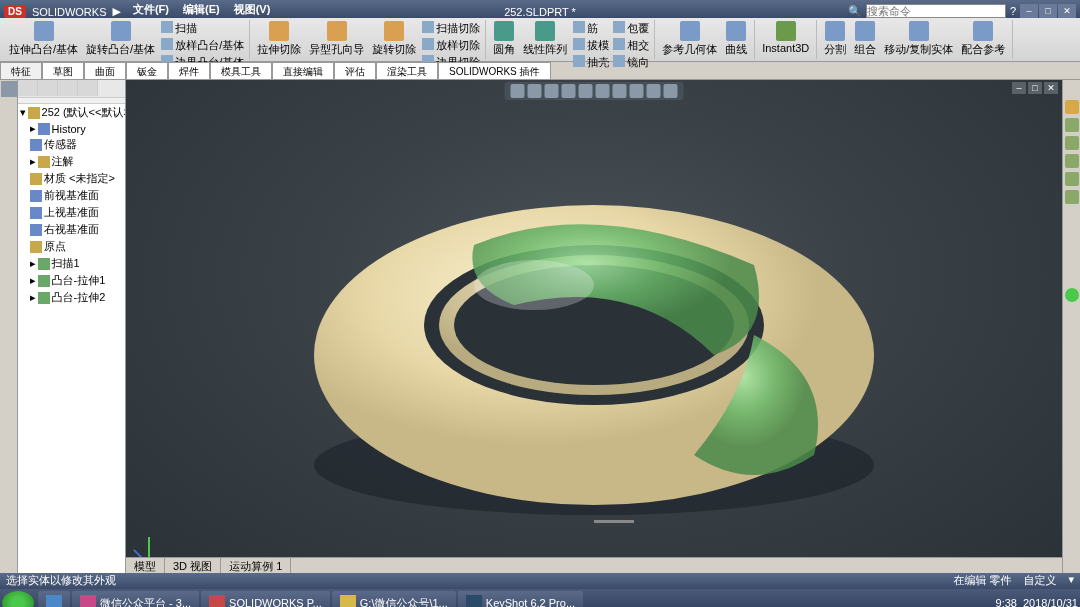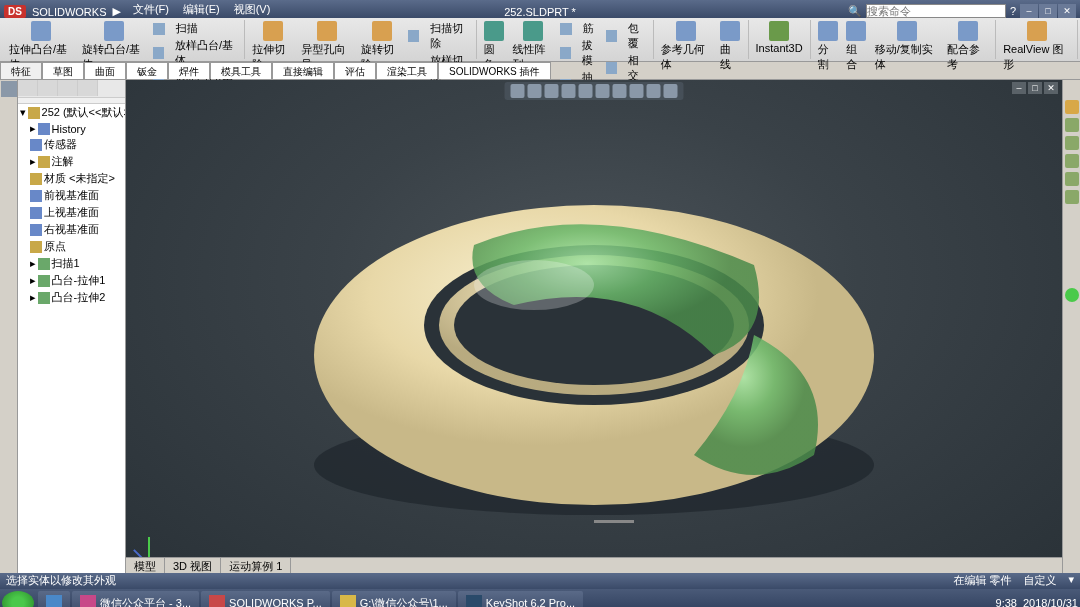--- a/index.html
+++ b/index.html
@@ -1,34 +1,34 @@
 <!DOCTYPE html>
 <html><head>
 <meta charset="utf-8">
 <style>
 *{margin:0;padding:0;box-sizing:border-box;font-family:"Microsoft YaHei",Arial,sans-serif;font-size:11px;}
 body{width:1080px;height:607px;background:#d4d0c8;overflow:hidden;position:relative;}
 .titlebar{height:18px;background:linear-gradient(#5a6b8a,#3a4a68);display:flex;align-items:flex-end;color:#fff;padding:0 4px;}
 .sw-logo{background:#c8322d;color:#fff;font-weight:bold;padding:1px 4px;border-radius:2px;margin-right:6px;font-size:10px;}
 .titlebar-menus{display:flex;gap:2px;}
-.titlebar-menus span{padding:1px 6px;}
+.titlebar-menus span{padding:1px 6px;font-weight:bold;}
 .title-doc{position:absolute;left:50%;transform:translateX(-50%);color:#fff;}
 .title-right{margin-left:auto;display:flex;align-items:center;gap:4px;}
 .search-box{width:140px;height:14px;background:#fff;border:1px solid #888;}
 .win-btns{display:flex;gap:1px;}
 .win-btn{width:18px;height:14px;background:#6a7a98;display:flex;align-items:center;justify-content:center;color:#fff;font-size:9px;}
 .ribbon{height:44px;background:linear-gradient(#e8e8e8,#d4d4d4);border-bottom:1px solid #999;display:flex;padding:2px;}
 .ribbon-group{display:flex;flex-direction:column;align-items:center;padding:0 3px;border-right:1px solid #bbb;}
 .ribbon-btn{display:flex;flex-direction:column;align-items:center;padding:1px 4px;font-size:9px;cursor:pointer;}
 .ribbon-icon{width:20px;height:20px;background:#7a9ac8;border-radius:2px;margin-bottom:1px;}
 .ribbon-icon.orange{background:#d8a050;}
 .ribbon-icon.green{background:#6a9a4a;}
 .ribbon-icon.teal{background:#4a9a8a;}
 .ribbon-small{display:flex;flex-direction:column;font-size:9px;}
-.ribbon-small-item{padding:1px 2px;display:flex;align-items:center;gap:11px;}
+.ribbon-small-item{padding:1px 2px;display:flex;gap:2px;}
 .small-icon{width:12px;height:12px;background:#8aa8c8;}
 .tabs{height:18px;background:#d4d0c8;display:flex;border-bottom:1px solid #999;}
 .tab{padding:2px 10px;background:#ffffff;border:1px solid #999;border-bottom:none;font-size:10px;cursor:pointer;}
 .tab.active{background:#f0f0f0;}
 .main{display:flex;height:493px;}
 .sidebar-left{width:18px;background:#d4d0c8;border-right:1px solid #999;display:flex;flex-direction:column;}
 .sidebar-icon{width:16px;height:16px;margin:1px;background:#8a98a8;}
 .tree-panel{width:108px;background:#fff;border-right:1px solid #999;overflow:auto;}
 .tree-header{height:18px;background:#e8e8e8;border-bottom:1px solid #ccc;display:flex;}
 .tree-tab{width:20px;height:16px;background:#d8d8d8;border-right:1px solid #ccc;}
@@ -215,26 +215,20 @@
       <div class="ribbon-btn">
           <div class="ribbon-icon"></div>
           <span>移动/复制实体</span>
         </div>
       <div class="ribbon-btn">
           <div class="ribbon-icon"></div>
           <span>配合参考</span>
         </div>
     </div>
   </div>
-  <div class="ribbon-group">
-    <div class="ribbon-btn">
-        <div class="ribbon-icon orange"></div>
-        <span>RealView 图形</span>
-      </div>
-  </div>
 </div>
 
 <div class="tabs">
   <div class="tab active">特征</div>
   <div class="tab">草图</div>
   <div class="tab">曲面</div>
   <div class="tab">钣金</div>
   <div class="tab">焊件</div>
   <div class="tab">模具工具</div>
   <div class="tab">直接编辑</div>

